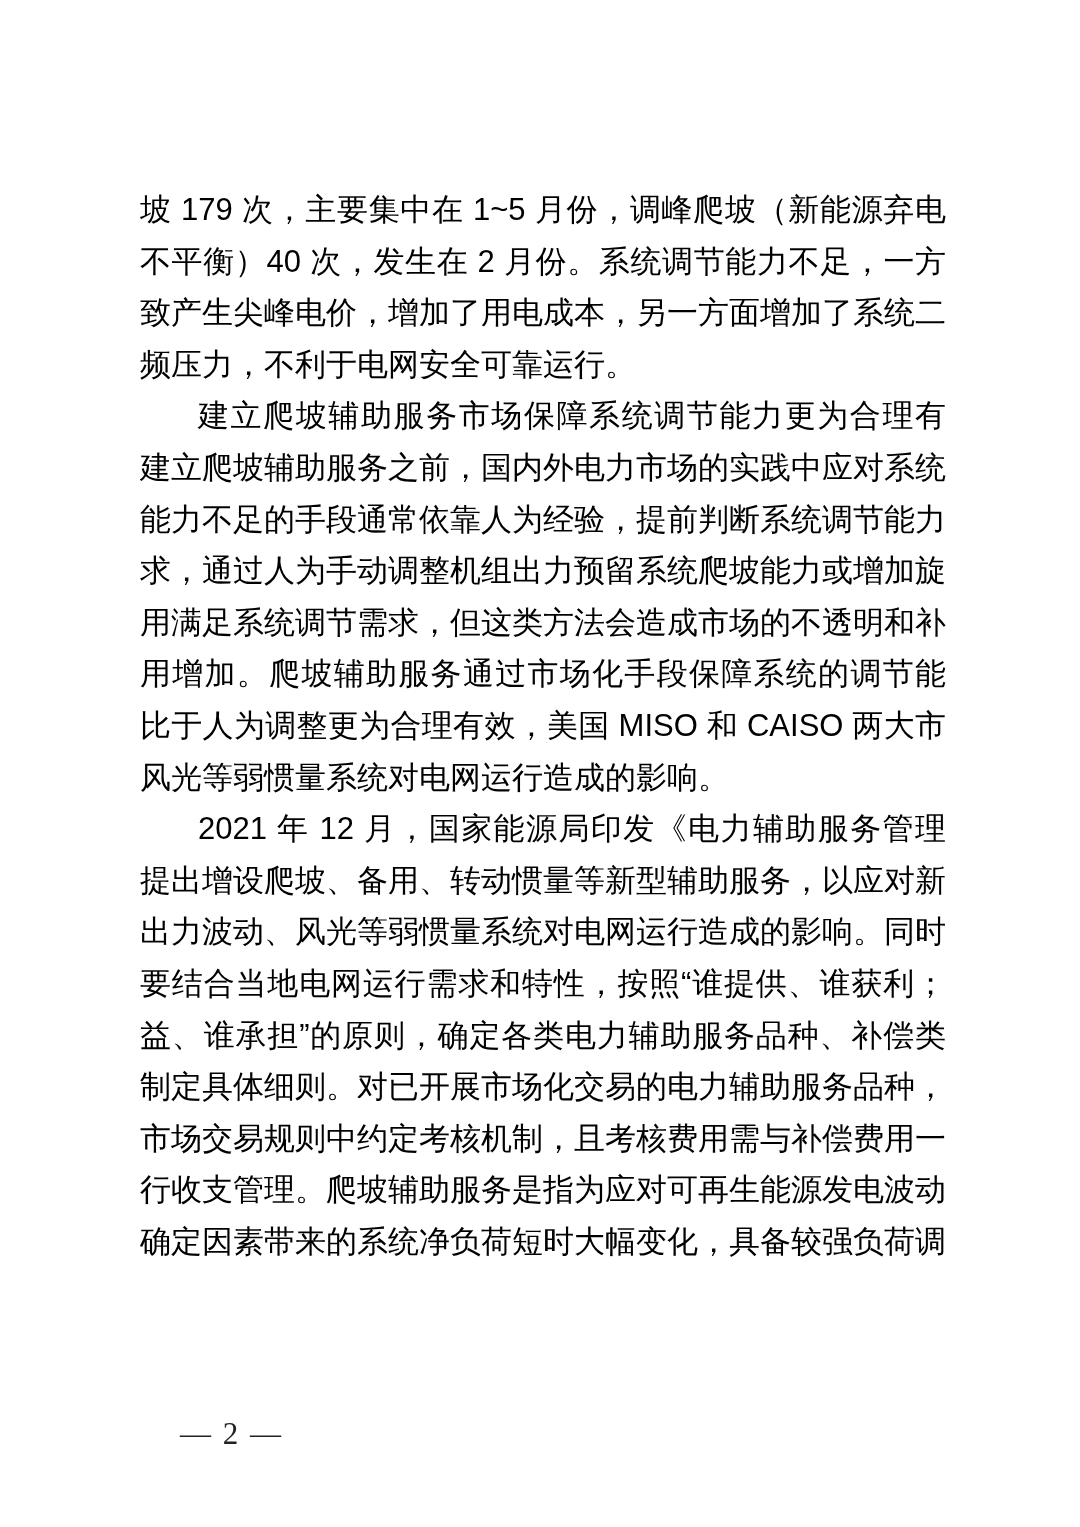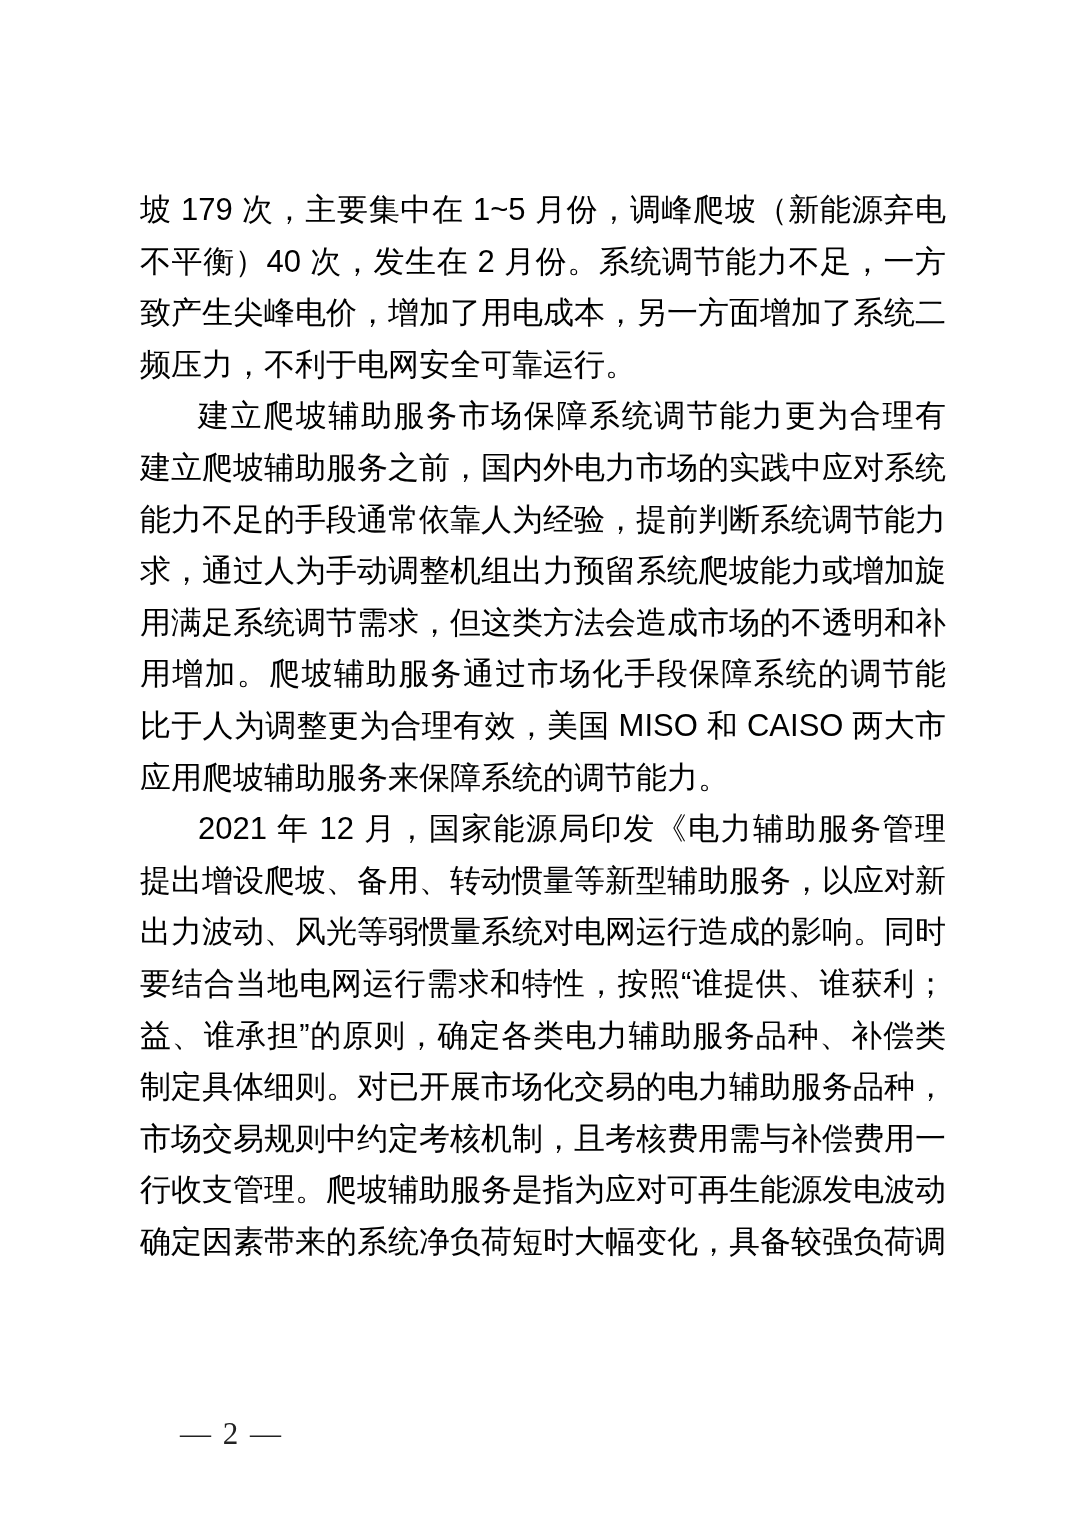--- a/index.html
+++ b/index.html
@@ -73,21 +73,21 @@
         <div class="line no-justify">频压力，不利于电网安全可靠运行。</div>
       </div>
       <div class="paragraph">
         <div class="line justify indent">建立爬坡辅助服务市场保障系统调节能力更为合理有效。在</div>
         <div class="line justify">建立爬坡辅助服务之前，国内外电力市场的实践中应对系统调节</div>
         <div class="line justify">能力不足的手段通常依靠人为经验，提前判断系统调节能力需</div>
         <div class="line justify">求，通过人为手动调整机组出力预留系统爬坡能力或增加旋转备</div>
         <div class="line justify">用满足系统调节需求，但这类方法会造成市场的不透明和补偿费</div>
         <div class="line justify">用增加。爬坡辅助服务通过市场化手段保障系统的调节能力，相</div>
         <div class="line justify">比于人为调整更为合理有效，美国 MISO 和 CAISO 两大市场已</div>
-        <div class="line no-justify">应用爬坡辅助服务来保障系统的调节能力。</div>
+        <div class="line no-justify">风光等弱惯量系统对电网运行造成的影响。</div>
       </div>
       <div class="paragraph">
         <div class="line justify indent">2021 年 12 月，国家能源局印发《电力辅助服务管理办法》，</div>
         <div class="line justify">提出增设爬坡、备用、转动惯量等新型辅助服务，以应对新能源</div>
         <div class="line justify">出力波动、风光等弱惯量系统对电网运行造成的影响。同时明确</div>
         <div class="line justify">要结合当地电网运行需求和特性，按照“谁提供、谁获利；谁受</div>
         <div class="line justify">益、谁承担”的原则，确定各类电力辅助服务品种、补偿类型并</div>
         <div class="line justify">制定具体细则。对已开展市场化交易的电力辅助服务品种，应在</div>
         <div class="line justify">市场交易规则中约定考核机制，且考核费用需与补偿费用一并进</div>
         <div class="line justify">行收支管理。爬坡辅助服务是指为应对可再生能源发电波动等不</div>

